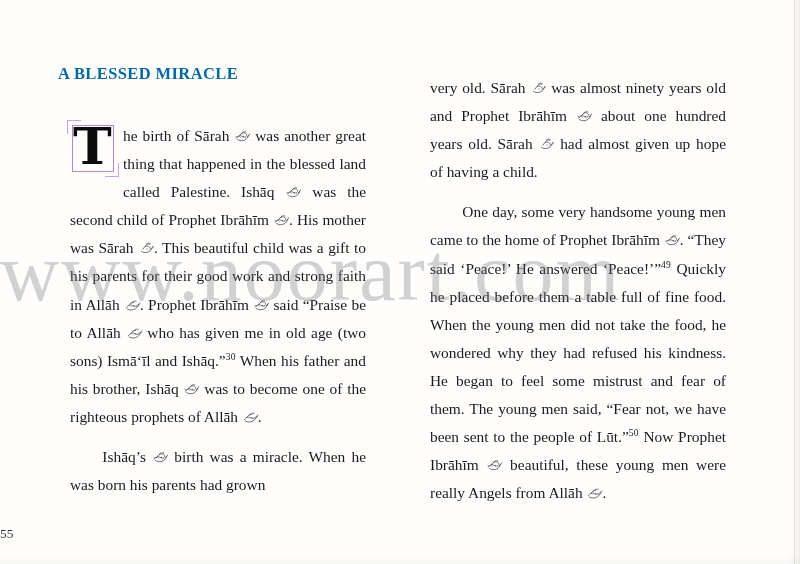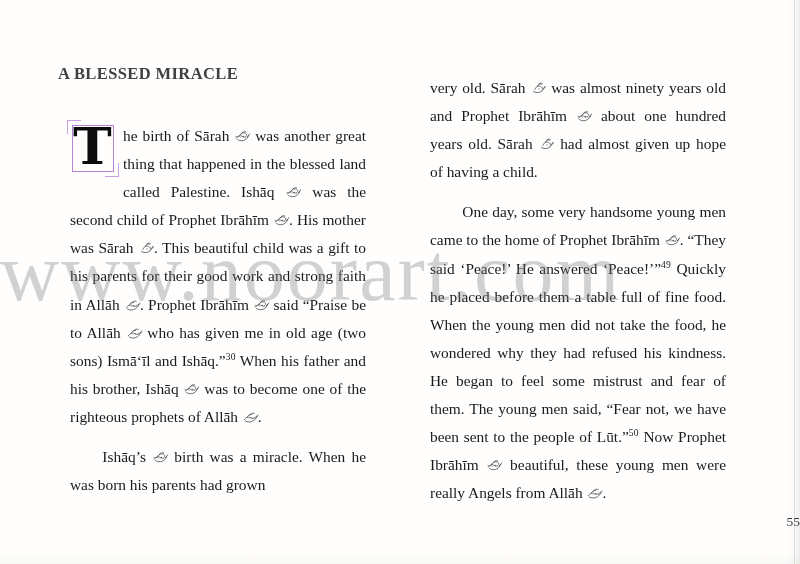--- a/index.html
+++ b/index.html
@@ -80,21 +80,21 @@
   }
 
   .page-title {
     position: absolute;
     left: 58px;
     top: 64px;
     font-weight: bold;
     font-size: 16.5px;
     letter-spacing: 0.4px;
     font-family: "Liberation Serif", "DejaVu Serif", serif;
-    color: #404040;
+    color: #0369a1;
   }
 
   .column {
     position: absolute;
     top: 62px;
     width: 320px;
     font-size: 15.4px;
     line-height: 28.1px;
     text-align: justify;
     text-justify: inter-word;
@@ -169,23 +169,23 @@
   sup.fn {
     font-size: 0.62em;
     vertical-align: super;
     line-height: 0;
     letter-spacing: 0.2px;
   }
 
   .page-number {
     position: absolute;
     left: 0;
-    top: 514px;
+    top: 526px;
     width: 800px;
-    text-align: right;
+    text-align: left;
     font-size: 13.5px;
     color: #3a3a3a;
   }
 </style>
 </head>
 <body>
 
 <div id="page-scan">
   <div class="scan-edge-right"></div>
   <div class="scan-edge-line"></div>

